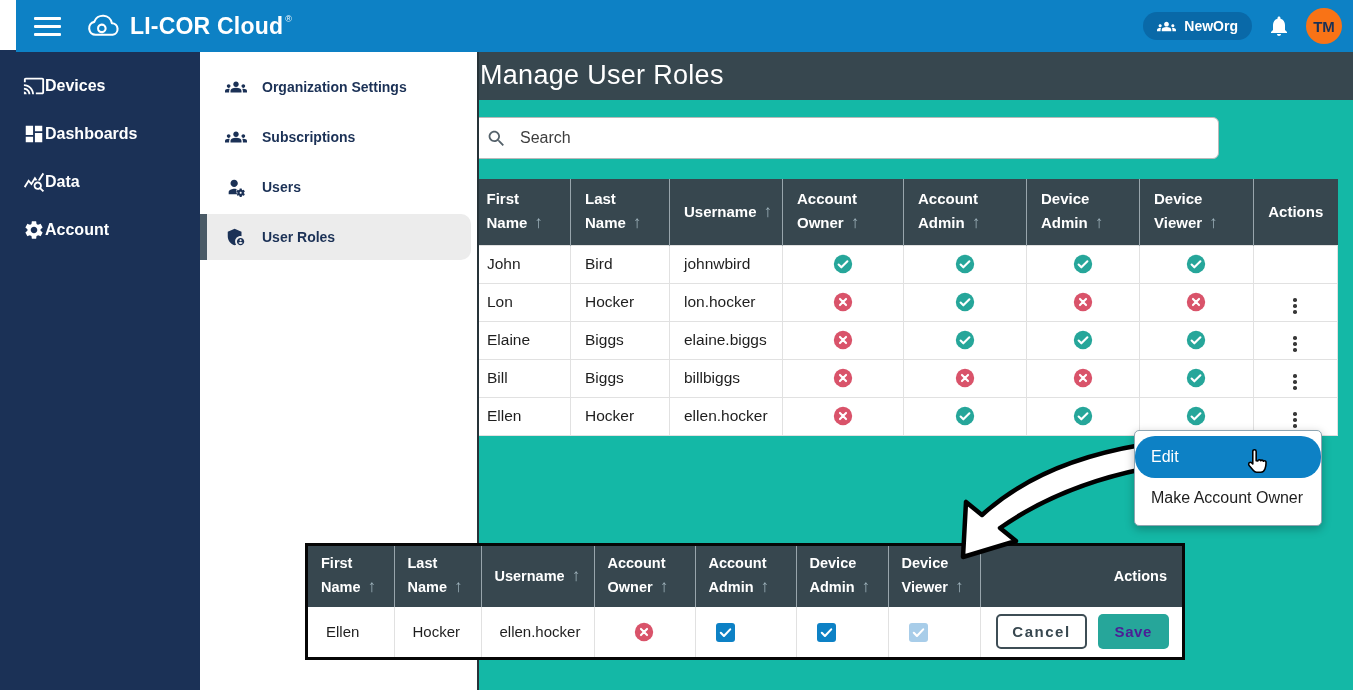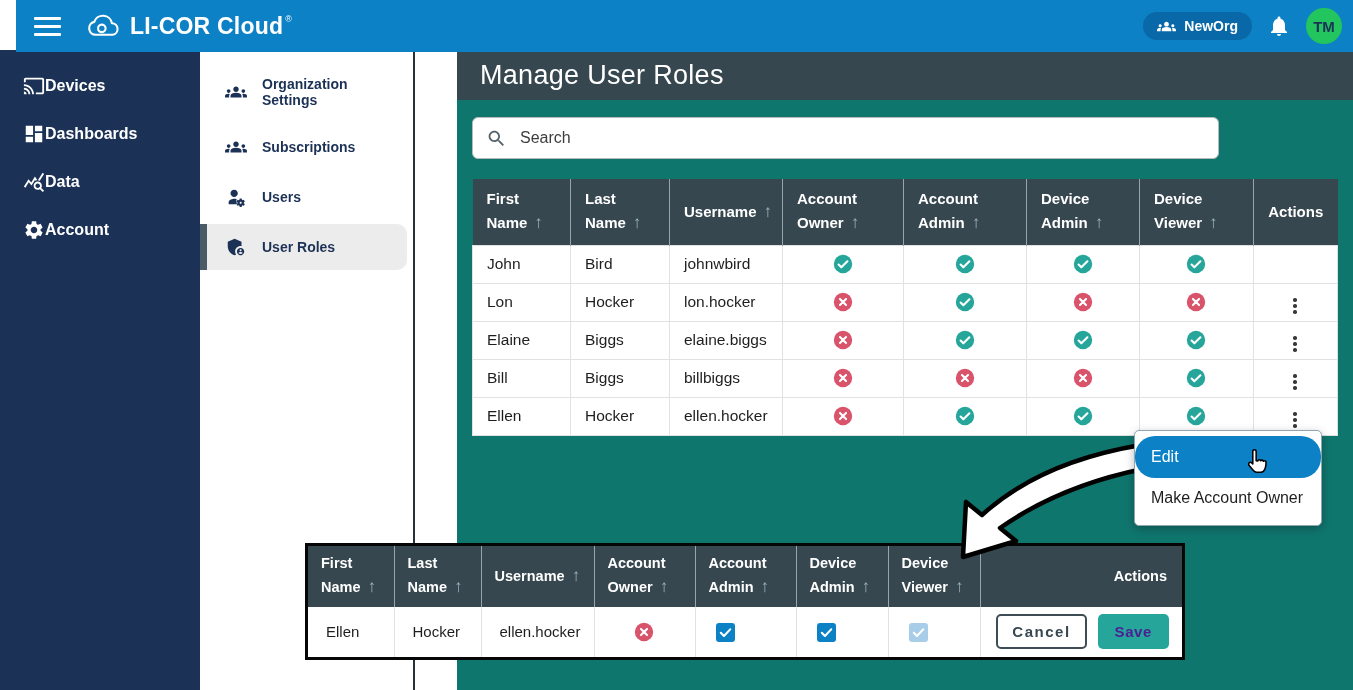--- a/index.html
+++ b/index.html
@@ -12,38 +12,38 @@
   .hamburger{width:27px;display:flex;flex-direction:column;gap:5px;margin-left:18px;cursor:pointer;}
   .hamburger i{height:3px;background:#fff;border-radius:1px;display:block;}
   .logo{display:flex;align-items:flex-start;margin-left:25px;}
   .logo-cloud{display:flex;margin-right:9px;margin-top:2px;}
   .logo-text{font-size:23px;font-weight:bold;letter-spacing:.2px;line-height:30px;}
   .reg{font-size:9px;margin-left:2px;margin-top:3px;}
   .appbar-right{margin-left:auto;display:flex;align-items:center;gap:15px;padding-right:11px;}
   .org-pill{display:flex;align-items:center;gap:8px;background:var(--badge-blue,#0969a8);
             border-radius:15px;height:28px;padding:0 14px;font-size:14px;font-weight:bold;cursor:pointer;}
   .bell{display:flex;cursor:pointer;}
-  .avatar{width:36px;height:36px;border-radius:50%;background:#22c55e;color:var(--sidebar-navy,#1b3156);
+  .avatar{width:36px;height:36px;border-radius:50%;background:#f97316;color:var(--sidebar-navy,#1b3156);
           display:flex;align-items:center;justify-content:center;font-weight:bold;font-size:15px;cursor:pointer;}
 
   
   .sidebar-primary{position:absolute;top:50px;left:0;bottom:0;width:200px;background:var(--sidebar-navy,#1b3156);
                    color:#fff;padding-top:12px;box-sizing:border-box;z-index:2;}
   .nav-item{display:flex;align-items:center;padding:13px 8px 13px 23px;font-size:16px;font-weight:bold;cursor:pointer;}
   .icon24{display:flex;flex:none;}
 
-  .sidebar-secondary{position:absolute;top:50px;left:200px;bottom:0;width:215px;background:#fff;
+  .sidebar-secondary{position:absolute;top:50px;left:200px;bottom:0;width:279px;background:#fff;
                      border-right:2px solid #263238;padding-top:10px;box-sizing:border-box;z-index:2;}
   .snav-item{position:relative;display:flex;align-items:center;gap:15px;padding:12px 8px 12px 25px;margin:4px 0;
              font-size:14px;font-weight:bold;color:var(--sidebar-navy,#1b3156);cursor:pointer;}
   .snav-item.selected{background:#ececec;border-radius:0 10px 10px 0;margin-right:6px;}
   .snav-item.selected::before{content:"";position:absolute;left:0;top:0;bottom:0;width:7px;background:#4a5a66;}
 
   
-  .main{position:absolute;top:50px;left:457px;right:0;bottom:0;background:#0f766e;z-index:1;}
+  .main{position:absolute;top:50px;left:457px;right:0;bottom:0;background:#14b8a6;z-index:1;}
   .page-header{height:50px;background:var(--slate,#37474f);display:flex;align-items:center;padding-left:23px;}
   .page-header h1{margin:0;color:#fff;font-size:27px;font-weight:500;letter-spacing:.3px;}
   .content{padding:17px 0 0 15px;}
   .search-box{width:747px;height:42px;box-sizing:border-box;border:1px solid #b9b9b9;border-radius:6px;
               display:flex;align-items:center;gap:11px;padding:0 13px;background:#fff;}
   .search-icon{display:flex;color:#54616a;}
   .search-input{flex:1;border:0;outline:0;font-family:inherit;font-size:16px;color:#222;background:transparent;}
   .search-input::placeholder{color:#3d3d3d;opacity:1;}
 
   table{border-collapse:collapse;table-layout:fixed;}

